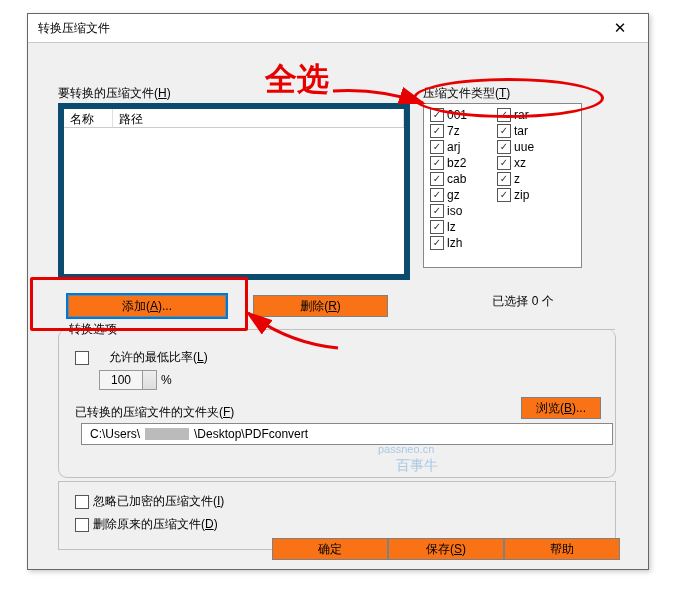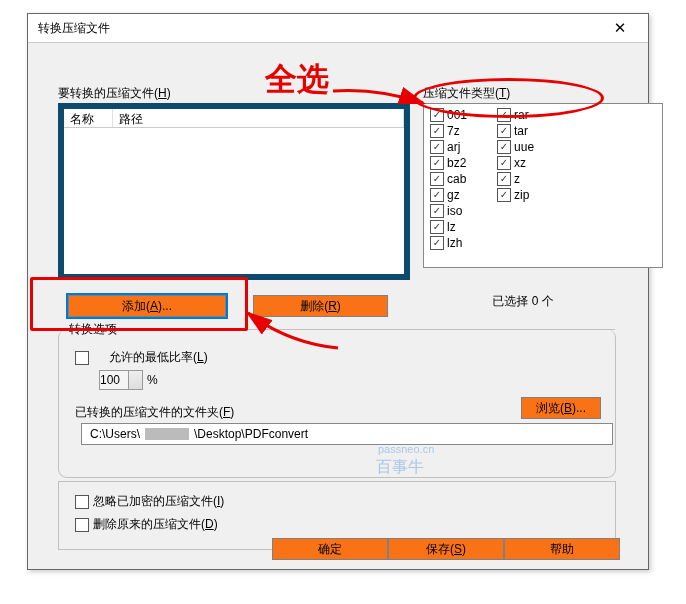--- a/index.html
+++ b/index.html
@@ -10,21 +10,21 @@
   .closebtn{width:40px;height:28px;display:flex;align-items:center;justify-content:center;font-size:15px;}
   .body{position:relative;padding:14px 18px 0 18px;height:calc(100% - 28px);box-sizing:border-box;}
   
   .section-label{color:#000;margin-bottom:4px;}
   .section-label .ul{text-decoration:underline;}
   .file-list{position:absolute;left:30px;top:60px;width:340px;height:165px;border:6px solid #0c4a6e;background:#fff;}
   .file-list-header{height:18px;border-bottom:1px solid #ccc;background:#fff;display:flex;}
   .fcol{padding:2px 6px;border-right:1px solid #e0e0e0;color:#000;}
   
   .type-label{position:absolute;left:395px;top:42px;}
-  .type-list{position:absolute;left:395px;top:60px;width:240px;height:165px;border:1px solid #888;background:#fff;padding:4px 6px;box-sizing:border-box;}
+  .type-list{position:absolute;left:395px;top:60px;width:159px;height:165px;border:1px solid #888;background:#fff;padding:4px 6px;box-sizing:border-box;}
   .type-cols{display:flex;gap:30px;}
   .type-col{}
   .chk-row{display:flex;align-items:center;gap:3px;margin-bottom:2px;}
   .chk{width:12px;height:12px;border:1px solid #555;background:#fff;display:inline-flex;align-items:center;justify-content:center;font-size:10px;color:#333;line-height:1;}
   .chk.on::after{content:"✓";}
   .sel-count{position:absolute;left:395px;top:250px;width:200px;text-align:center;}
   
   .btn{height:22px;border:1px solid #808080;background:#f97316;display:inline-flex;align-items:center;justify-content:center;padding:0;font-family:inherit;font-size:12px;cursor:pointer;}
   .btn.wide{width:158px;}
   .btn.add{position:absolute;left:40px;top:252px;}
@@ -32,41 +32,41 @@
   .btn.primary{outline:2px solid #0078d7;}
   
   .group{position:absolute;left:30px;right:32px;border:1px solid #c0c0c0;border-top:none;padding:12px 10px 10px 10px;}
   .group::before{content:"";position:absolute;left:0;right:0;top:0;border-top:1px solid #c0c0c0;}
   .group-title{position:absolute;top:-8px;left:6px;background:#f0f0f0;padding:0 4px;}
   .grp1{top:286px;height:126px;border-radius:9px;}
   .grp2{top:438px;height:46px;}
   .ratio-row{display:flex;align-items:center;gap:20px;margin:8px 0 4px 6px;}
   .ratio-box{width:12px;height:12px;border:1px solid #555;background:#fff;}
   .spin{margin:4px 0 0 30px;display:flex;align-items:center;gap:4px;}
-  .spin-input{width:42px;height:18px;border:1px solid #999;background:#f5f5f5;text-align:left;position:relative;display:inline-block;line-height:18px;}
+  .spin-input{width:42px;height:18px;border:1px solid #999;background:#f5f5f5;text-align:center;padding-right:14px;position:relative;display:inline-block;line-height:18px;}
   .spin-input::after{content:"";position:absolute;right:0;top:0;bottom:0;width:13px;border-left:1px solid #999;background:linear-gradient(#eee,#ddd);}
   .folder-label{margin:14px 0 2px 6px;}
   .folder-path{margin:0 0 0 6px;height:20px;border:1px solid #888;background:#fff;display:flex;align-items:center;overflow:hidden;width:530px;position:absolute;left:16px;top:94px;}
   .folder-path span{padding:0 4px;white-space:nowrap;}
   .btn.compress{position:absolute;right:14px;top:28px;width:115px;}
   .btn.browse{position:absolute;right:14px;top:68px;width:80px;}
   
   .g2row{display:flex;align-items:center;gap:4px;margin:0 0 6px 6px;}
   
   .bottom-btns{position:absolute;left:30px;right:28px;bottom:10px;display:flex;justify-content:flex-end;}
   .bottom-btns .btn{width:116px;}
   
   .anno-text{position:absolute;left:237px;top:15px;color:#e60000;font-size:32px;font-weight:bold;pointer-events:none;}
   .red-ellipse{position:absolute;border:3px solid #e60000;border-radius:50%;pointer-events:none;}
   .ell1{left:385px;top:35px;width:185px;height:34px;}
   .red-rect{position:absolute;border:3px solid #e60000;pointer-events:none;border-radius:2px;}
   .rect1{left:2px;top:234px;width:212px;height:48px;}
   svg.arrow{position:absolute;pointer-events:none;overflow:visible;}
   .watermark{position:absolute;left:350px;top:400px;font-size:11px;color:#aac8e6;pointer-events:none;}
-  .watermark2{position:absolute;left:348px;top:414px;font-size:16px;color:#aac8e6;pointer-events:none;}
+  .watermark2{position:absolute;left:368px;top:414px;font-size:14px;color:#aac8e6;pointer-events:none;}
   .redact{display:inline-block;width:36px;height:12px;background:#bbb;vertical-align:middle;margin:0 1px;position:relative;top:-1px;}
 </style>
 </head>
 <body>
 
 <div class="canvas">
   <div class="dialog">
     <div class="titlebar">
       <span class="title">转换压缩文件</span>
       <div class="closebtn">

